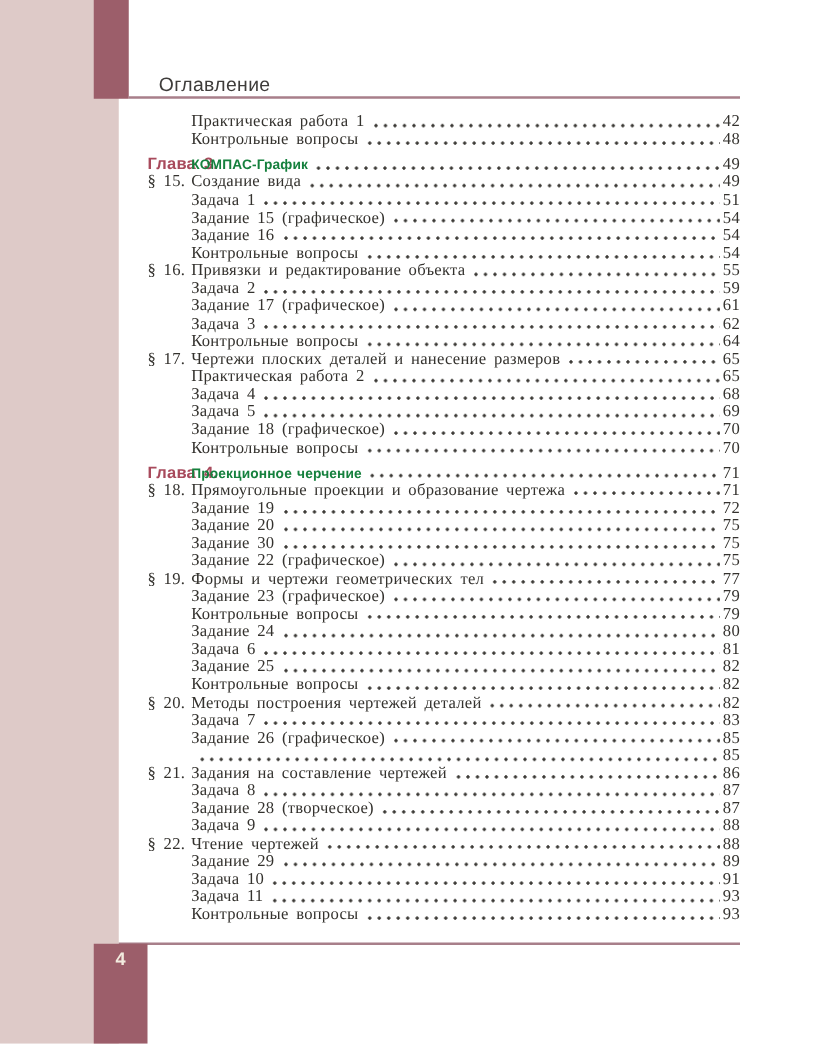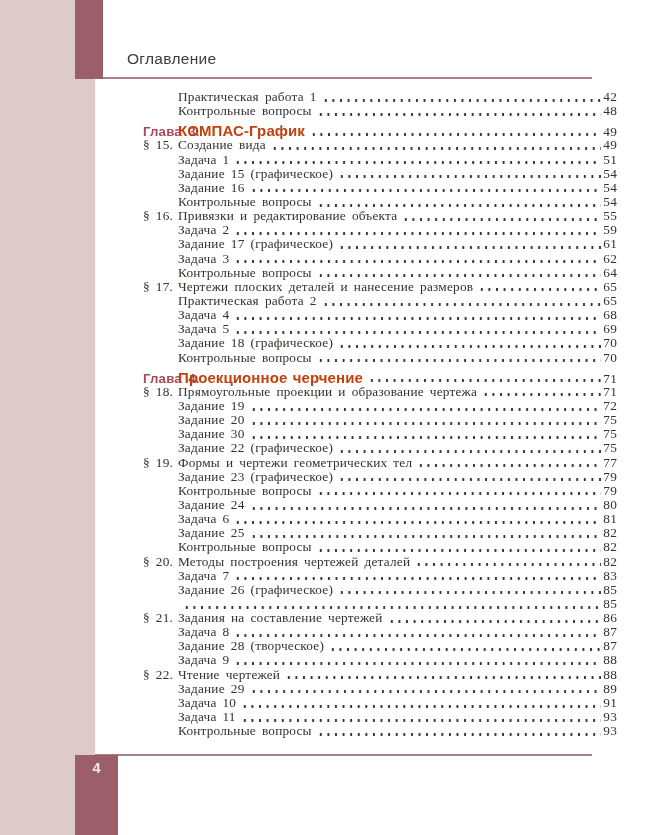--- a/index.html
+++ b/index.html
@@ -14,34 +14,33 @@
     position: absolute; left: 0; top: 0;
     width: 95px; height: 835px;
     background: var(--band-light, #decac8);
   }
   .top-bar {
     position: absolute; left: 75px; top: 0;
     width: 28px; height: 79px;
     background: var(--band-dark, #9c5e6a);
   }
   .header-title {
-    position: absolute; left: 127px; top: 50px;
+    position: absolute; left: 127px; top: 60px;
     font-family: "Liberation Sans", "DejaVu Sans", sans-serif;
     font-size: 15.5px; letter-spacing: 0.3px;
     color: #3e3c3a;
   }
   .header-rule {
     position: absolute; left: 103px; top: 77px;
     width: 489px; height: 2px;
     background: var(--rule, #a87f8a);
   }
   .toc {
     position: absolute; left: 118px; top: 90px;
     width: 474px;
-    margin-left: 25px;
   }
   .toc-row {
     display: flex; align-items: baseline;
     height: 14.15px;
     font-size: 13.3px; line-height: 14.15px;
     letter-spacing: 0.2px; word-spacing: 2.5px;
     color: var(--ink, #34322e);
     white-space: nowrap;
   }
   .toc-row.chapter { margin-top: 6px; }
@@ -53,22 +52,22 @@
     font-family: "Liberation Sans", "DejaVu Sans", sans-serif;
     font-weight: bold; font-size: 13.2px;
     color: var(--accent, #a84a5c);
   }
   .section .gutter {
     padding-right: 4px;
   }
   .entry-title { flex: none; }
   .chapter .entry-title {
     font-family: "Liberation Sans", "DejaVu Sans", sans-serif;
-    font-weight: bold; font-size: 15px;
-    color: #c2410c; letter-spacing: 0.1px; word-spacing: 1px;
+    font-weight: bold; font-size: 11px;
+    color: #15803d; letter-spacing: 0.1px; word-spacing: 1px;
   }
   .dot-leader {
     flex: 1; align-self: stretch;
     margin: 0 2px 0 5px;
     background-image: radial-gradient(circle, #3a3834 1.1px, transparent 1.45px);
     background-size: 7.6px 3px;
     background-repeat: repeat-x;
     background-position: 0 8.6px;
   }
   .page-ref { flex: none; text-align: right; min-width: 14px; }

